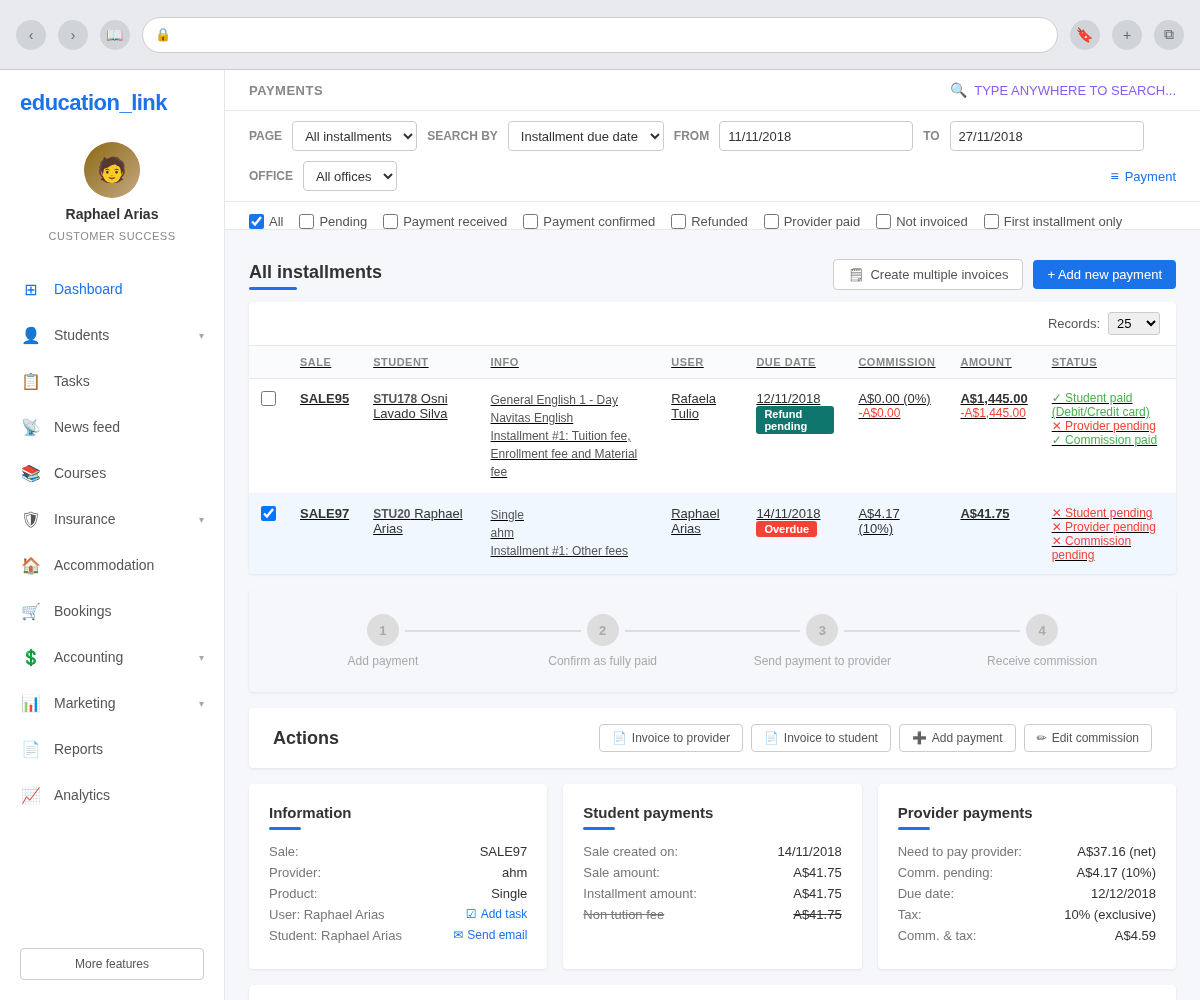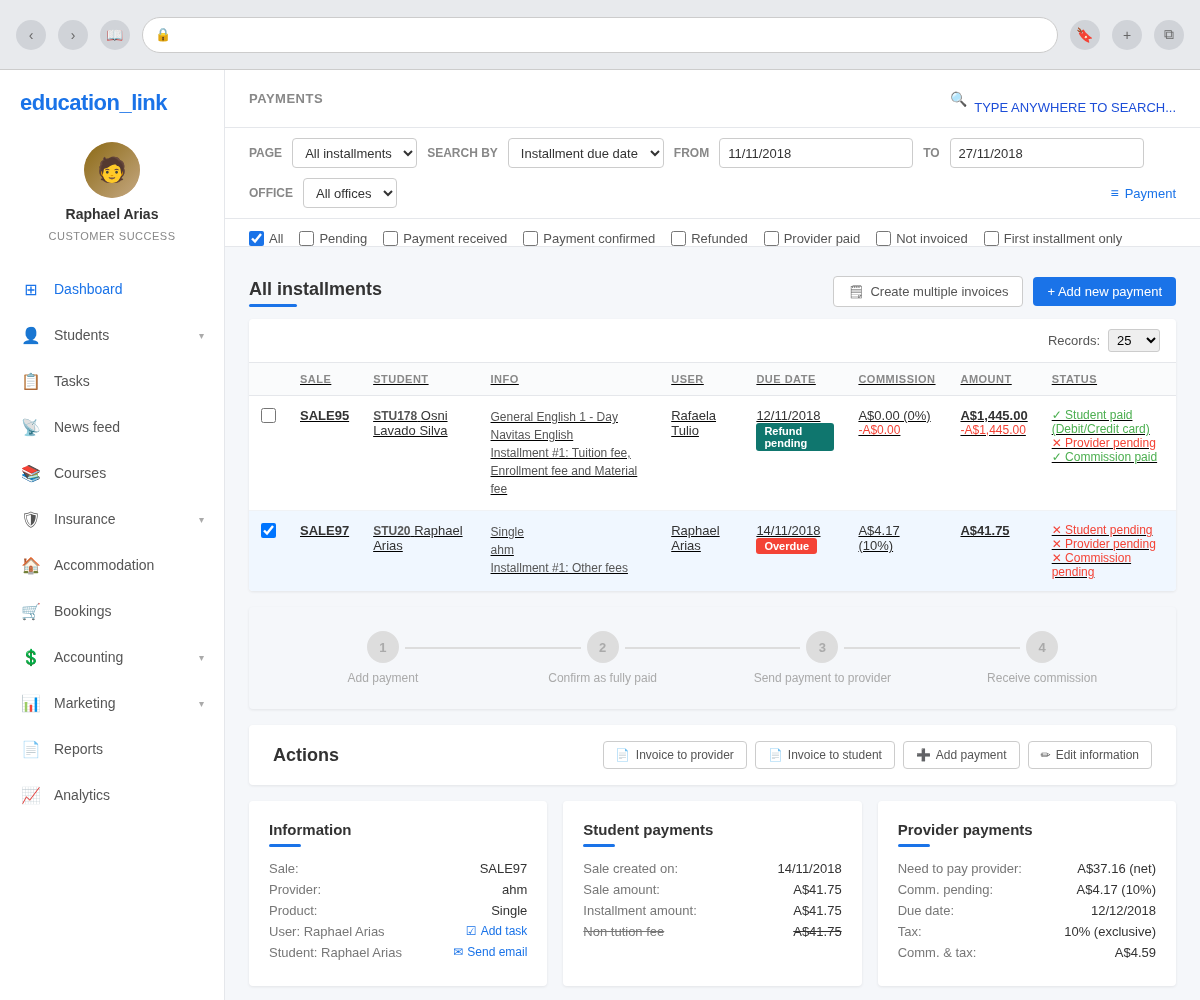--- a/index.html
+++ b/index.html
@@ -199,29 +199,30 @@
       </div>
       <div class="nav-item">
         <span class="nav-icon">📄</span>
         <span>Reports</span>
       </div>
       <div class="nav-item">
         <span class="nav-icon">📈</span>
         <span>Analytics</span>
       </div>
     </div>
+    <button class="more-features-btn">More features</button>
   </nav>
 
   <div class="main-content">
 
     <div class="page-header">
       <span class="page-title-text">PAYMENTS</span>
       <div class="search-area">
         <span class="search-icon-small">🔍</span>
-        <span style="color:#1d4ed8;margin-top:18px;">TYPE ANYWHERE TO SEARCH...</span>
+        <span style="color:#8b5cf6;">TYPE ANYWHERE TO SEARCH...</span>
       </div>
     </div>
 
     <div class="filters-bar">
       <span class="filter-label">PAGE</span>
       <select class="filter-select">
         <option>All installments</option>
       </select>
       <span class="filter-label">SEARCH BY</span>
       <select class="filter-select">
@@ -414,21 +415,21 @@
             <button class="action-btn">
               <span class="action-btn-icon">📄</span>
               <span>Invoice to student</span>
             </button>
             <button class="action-btn">
               <span class="action-btn-icon">➕</span>
               <span>Add payment</span>
             </button>
             <button class="action-btn">
               <span class="action-btn-icon">✏</span>
-              <span>Edit information</span>
+              <span>Edit commission</span>
             </button>
           </div>
         </div>
       </div>
 
       <div class="info-cards">
 
         <div class="info-card">
           <div class="card-title">Information</div>
           <div class="card-underline"></div>

